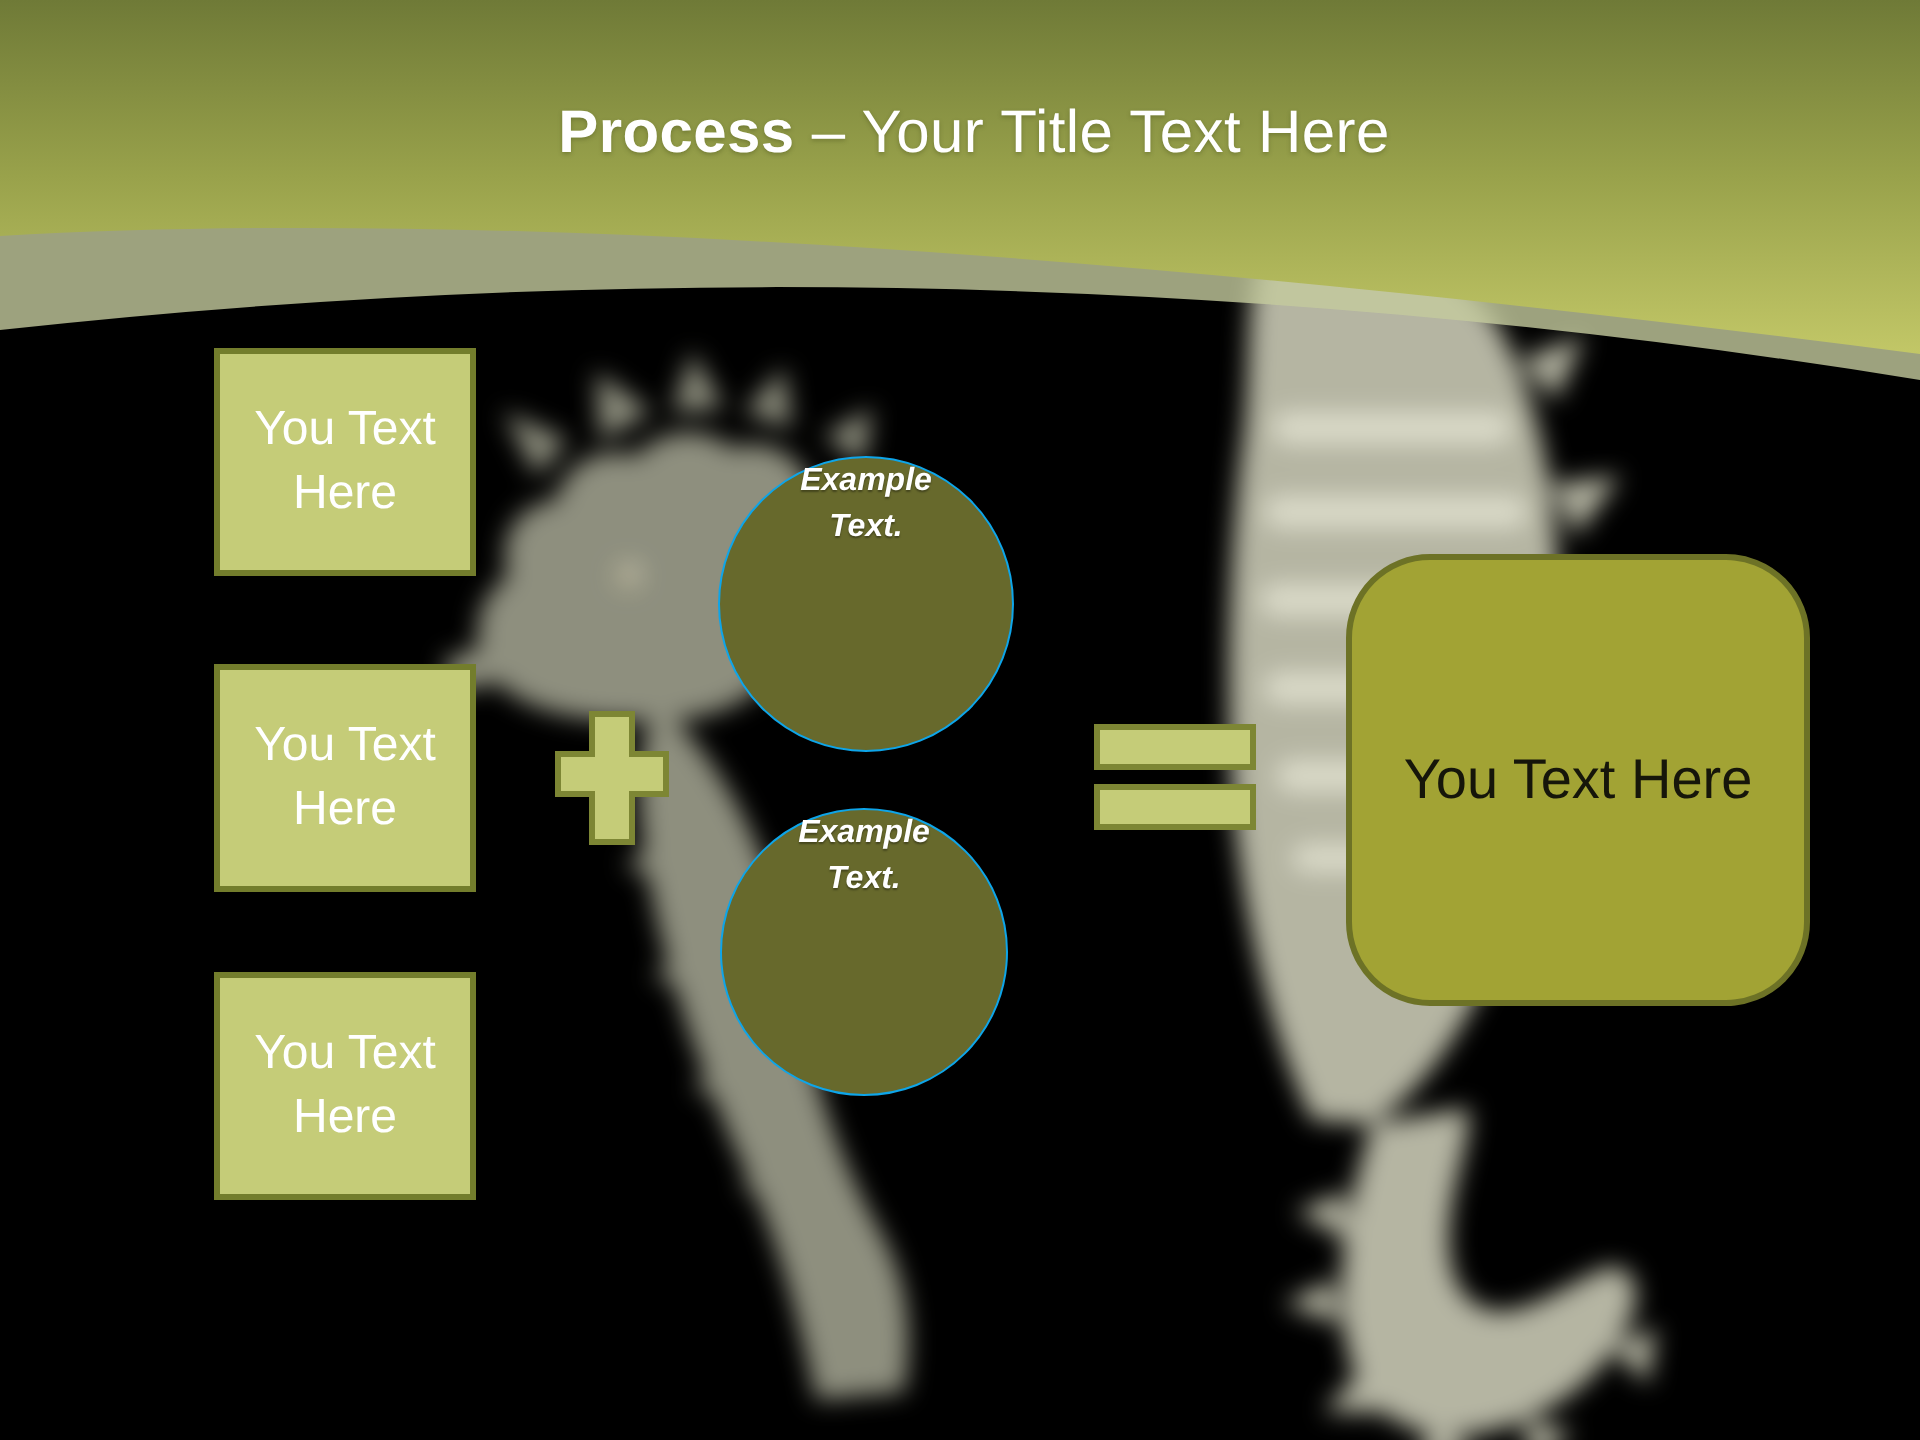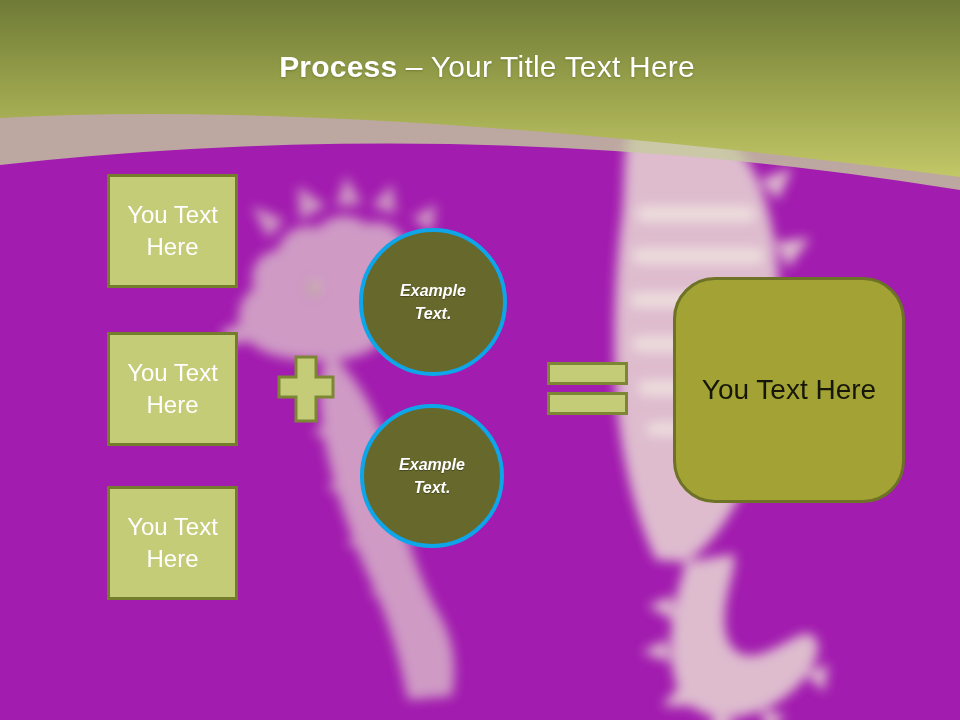--- a/index.html
+++ b/index.html
@@ -1,18 +1,18 @@
 <!DOCTYPE html>
 <html><head>
 <meta charset="utf-8">
 <style>
   html,body{margin:0;padding:0;background:#888;}
   .slide{
     position:relative;width:960px;height:720px;overflow:hidden;
-    background:#a21caf;
+    background:#000000;
     font-family:"Liberation Sans", sans-serif;
   }
   .bg-photo{position:absolute;left:0;top:0;}
   .header-svg{position:absolute;left:0;top:0;}
   .title{
     position:absolute;left:0;top:50px;width:100%;
     text-align:center;padding-left:14px;box-sizing:border-box;
     font-size:30px;color:#ffffff;letter-spacing:0.2px;
     text-shadow:0 1px 2px rgba(60,70,20,0.35);
   }
@@ -22,22 +22,22 @@
     position:absolute;left:107px;width:131px;height:114px;
     background:#c5cc78;border:3px solid #737d2c;box-sizing:border-box;
     display:flex;align-items:center;justify-content:center;text-align:center;
     color:#ffffff;font-size:24px;line-height:32px;
   }
   .tbox .inner{width:100px;}
   .tbox1{top:174px;} .tbox2{top:332px;} .tbox3{top:486px;}
   .plus-wrap{position:absolute;left:276px;top:354px;}
   .circle{
     position:absolute;border-radius:50%;
-    background:#67692c;border:4px solid #0ea5e9;box-sizing:border-box;
-    display:flex;align-items:center;justify-content:center;text-align:center;
+    background:#67692c;border:1px solid #0ea5e9;box-sizing:border-box;
+    display:flex;justify-content:center;text-align:center;
     color:#ffffff;font-size:16px;line-height:23px;font-weight:700;font-style:italic;
     text-shadow:0 1px 1px rgba(0,0,0,0.35);
   }
   .circle .inner{width:92px;}
   .circle1{left:359px;top:228px;width:148px;height:148px;}
   .circle2{left:360px;top:404px;width:144px;height:144px;}
   .equals{position:absolute;left:547px;top:362px;width:81px;}
   .eq-bar{
     width:81px;height:23px;background:#c5cc78;border:3px solid #7d8634;
     box-sizing:border-box;

